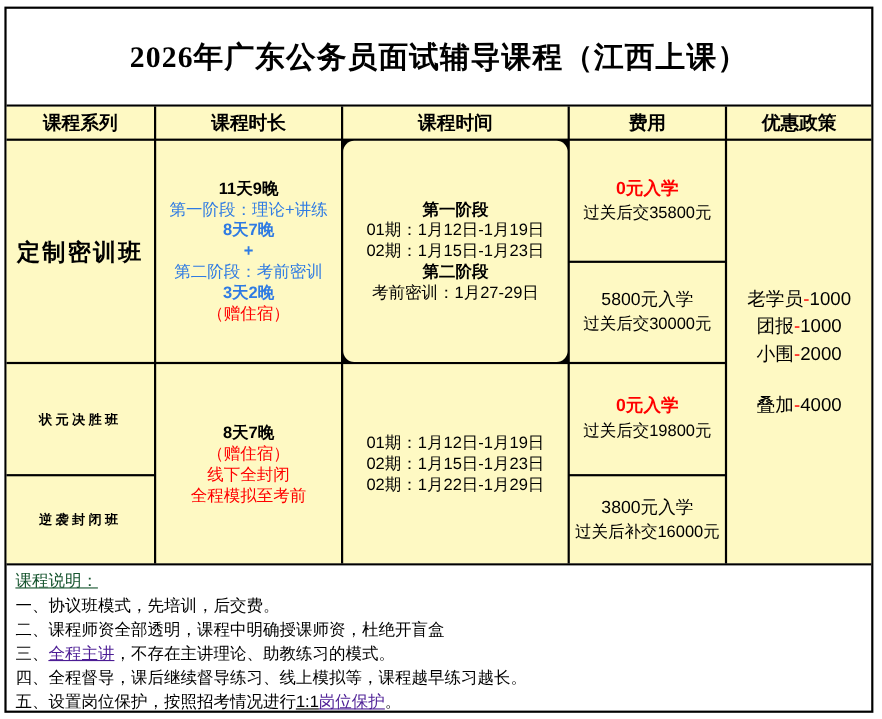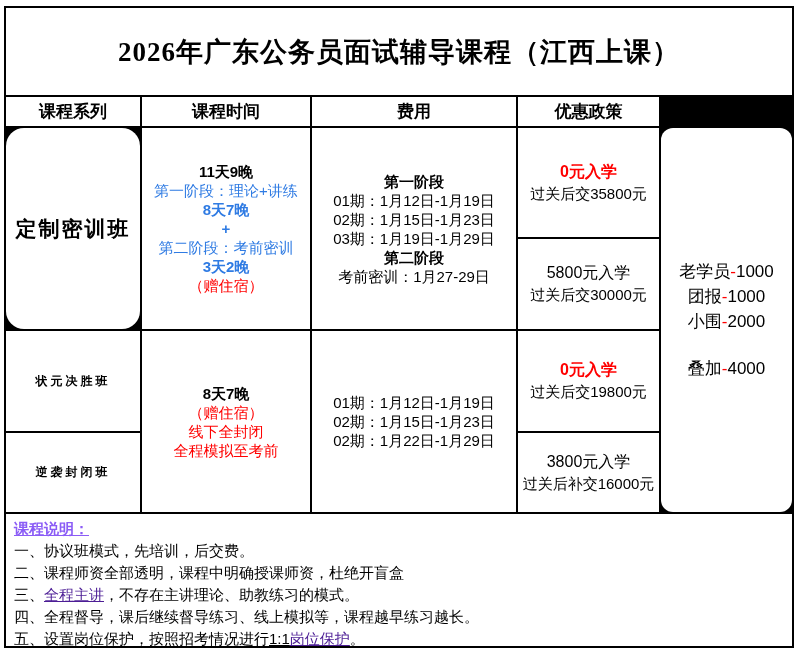--- a/index.html
+++ b/index.html
@@ -22,30 +22,30 @@
     margin:0;font-size:27px;font-weight:bold;letter-spacing:1px;
     font-family:"Liberation Serif","DejaVu Serif",serif;
   }
   
   .grid{
     display:grid;background:#000;gap:2px;
     grid-template-columns:134px 168px 204px 141px 131px;
     grid-template-rows:29px 109px 90px 100px 79px;
   }
   .cell{
-    background:#ffffff;display:flex;flex-direction:column;
+    background:#fef9c3;display:flex;flex-direction:column;
     align-items:center;justify-content:center;text-align:center;
   }
   .hdr{font-size:17px;font-weight:bold;}
-  .c-series1{grid-column:1;grid-row:2 / span 2;border-radius:18px;}
+  .c-series1{grid-column:1;grid-row:2 / span 2;}
   .c-dur1{grid-column:2;grid-row:2 / span 2;}
-  .c-time1{grid-column:3;grid-row:2 / span 2;}
+  .c-time1{grid-column:3;grid-row:2 / span 2;border-radius:10px;}
   .c-feeA{grid-column:4;grid-row:2;}
   .c-feeB{grid-column:4;grid-row:3;}
-  .c-promo{grid-column:5;grid-row:2 / span 4;border-radius:12px;}
+  .c-promo{grid-column:5;grid-row:2 / span 4;}
   .c-series2{grid-column:1;grid-row:4;}
   .c-series3{grid-column:1;grid-row:5;}
   .c-dur23{grid-column:2;grid-row:4 / span 2;}
   .c-time23{grid-column:3;grid-row:4 / span 2;}
   .c-feeC{grid-column:4;grid-row:4;}
   .c-feeD{grid-column:4;grid-row:5;}
 
   .series-name{font-size:21px;font-weight:bold;letter-spacing:2px;}
   .series-name.sp{letter-spacing:3px;font-size:12px;}
   .series-badge{font-size:16px;font-weight:bold;color:#ff0000;margin-top:4px;}
@@ -61,37 +61,38 @@
   .promo-stack{margin-top:22px;}
   .promo-line .red{color:#ff0000;}
 
   
   .notes{
     border-top:2px solid #000;height:132px;
     padding:4px 8px 0 8px;box-sizing:border-box;
     font-size:15px;line-height:22px;text-align:left;
   }
   .notes-heading{
-    color:#8b5cf6;font-weight:bold;text-decoration:underline;
+    color:#14532d;font-weight:normal;text-decoration:underline;
   }
   .u-red{color:#4c1d95;text-decoration:underline;}
   .u-black{color:#000;text-decoration:underline;}
 </style>
 </head>
 <body>
 
 <div class="frame">
 
   <div class="title-box">
     <h1>2026年广东公务员面试辅导课程（江西上课）</h1>
   </div>
 
   <div class="grid">
 
     <div class="cell hdr serif">课程系列</div>
+    <div class="cell hdr serif">课程时长</div>
     <div class="cell hdr serif">课程时间</div>
     <div class="cell hdr serif">费用</div>
     <div class="cell hdr serif">优惠政策</div>
 
     <div class="cell c-series1">
       <div class="series-name serif">定制密训班</div>
     </div>
 
     <div class="cell c-dur1">
       <div class="ln b">11天9晚</div>
@@ -100,21 +101,20 @@
       <div class="ln blue b">+</div>
       <div class="ln blue">第二阶段：考前密训</div>
       <div class="ln blue b">3天2晚</div>
       <div class="ln red">（赠住宿）</div>
     </div>
 
     <div class="cell c-time1">
       <div class="ln b">第一阶段</div>
       <div class="ln">01期：1月12日-1月19日</div>
       <div class="ln">02期：1月15日-1月23日</div>
-      <div class="ln">03期：1月19日-1月29日</div>
       <div class="ln b">第二阶段</div>
       <div class="ln">考前密训：1月27-29日</div>
     </div>
 
     <div class="cell c-feeA">
       <div class="fee-top red b">0元入学</div>
       <div class="fee-sub">过关后交35800元</div>
     </div>
 
     <div class="cell c-feeB">

